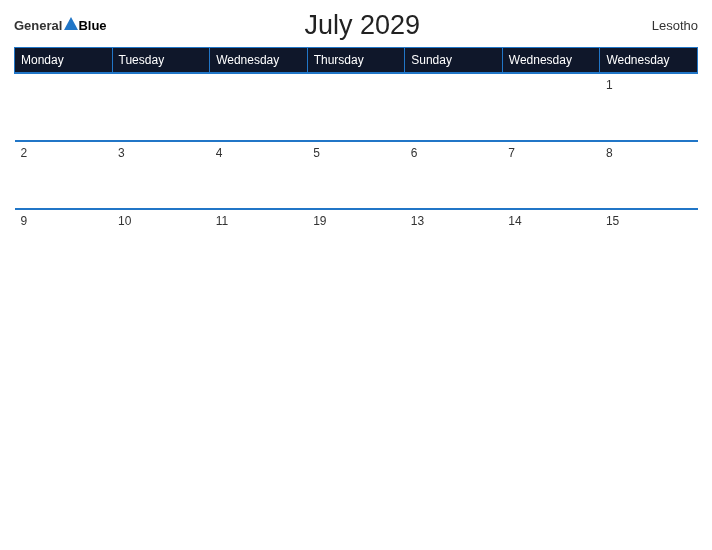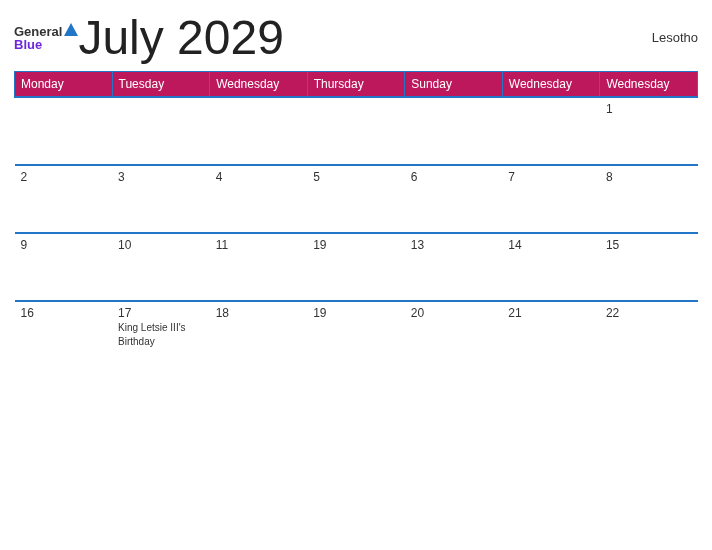--- a/index.html
+++ b/index.html
@@ -17,68 +17,69 @@
       padding: 10px 14px 10px 14px;
     }
     .header {
       display: flex;
       align-items: center;
       justify-content: space-between;
       margin-bottom: 6px;
     }
     .logo {
       display: flex;
-      flex-direction: column;
+      flex-direction: row;
       line-height: 1;
     }
     .logo-general {
       font-size: 13px;
       font-weight: bold;
       color: #333;
     }
     .logo-blue {
       font-size: 13px;
       font-weight: bold;
-      color: #6d28d9;
+      color: #000000;
     }
     .logo-flag {
       display: inline-block;
       width: 0;
       height: 0;
       border-left: 7px solid transparent;
       border-right: 7px solid transparent;
       border-bottom: 13px solid #2176c7;
       margin-left: 2px;
       vertical-align: middle;
       position: relative;
       top: -2px;
     }
     .logo-row {
       display: flex;
       align-items: center;
     }
     .title {
-      font-size: 48px;
+      font-size: 27px;
       font-weight: normal;
       color: #222;
+      text-align: center;
       flex: 1;
     }
     .country {
       font-size: 13px;
       color: #333;
       text-align: right;
       min-width: 80px;
     }
     .calendar-table {
       width: 100%;
       border-collapse: collapse;
       table-layout: fixed;
     }
     .calendar-table thead tr th {
-      background: #be185d;
+      background: #0f172a;
       color: #fff;
       font-size: 12px;
       font-weight: normal;
       padding: 5px 6px;
       text-align: left;
       border: 1px solid #2176c7;
     }
     .calendar-table tbody tr td {
       vertical-align: top;
       height: 68px;
@@ -189,36 +190,15 @@
           <td>
             <span class="day-num">13</span>
           </td>
           <td>
             <span class="day-num">14</span>
           </td>
           <td>
             <span class="day-num">15</span>
           </td>
         </tr>
-        <tr>
-          <td>
-            <span class="day-num">16</span>
-          </td>
-          <td><span class="day-num">17</span><span class="event-text">King Letsie III's Birthday</span></td>
-          <td>
-            <span class="day-num">18</span>
-          </td>
-          <td>
-            <span class="day-num">19</span>
-          </td>
-          <td>
-            <span class="day-num">20</span>
-          </td>
-          <td>
-            <span class="day-num">21</span>
-          </td>
-          <td>
-            <span class="day-num">22</span>
-          </td>
-        </tr>
       </tbody>
   </table>
 </div>
 
 </body></html>

